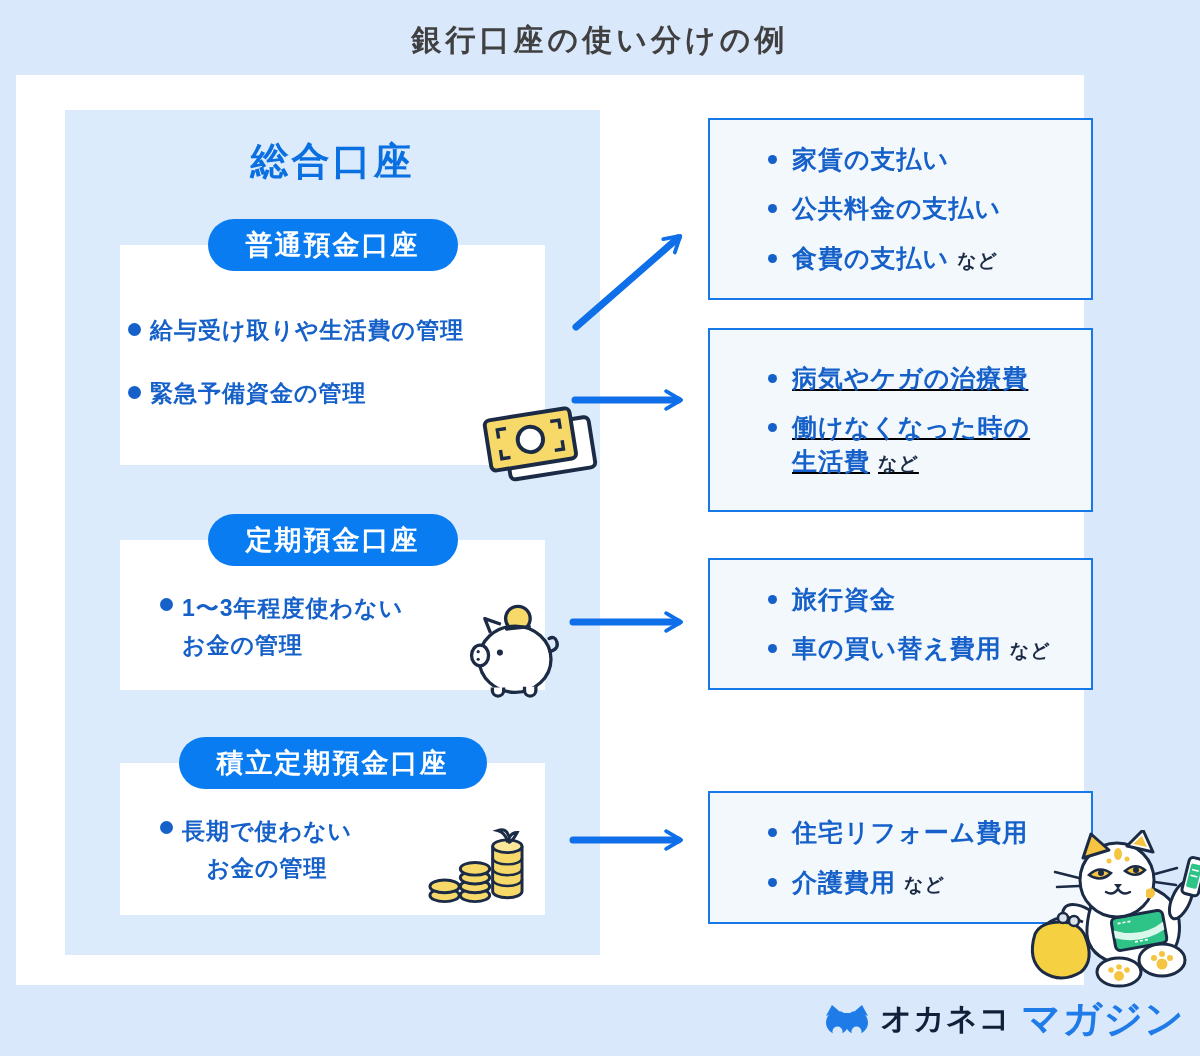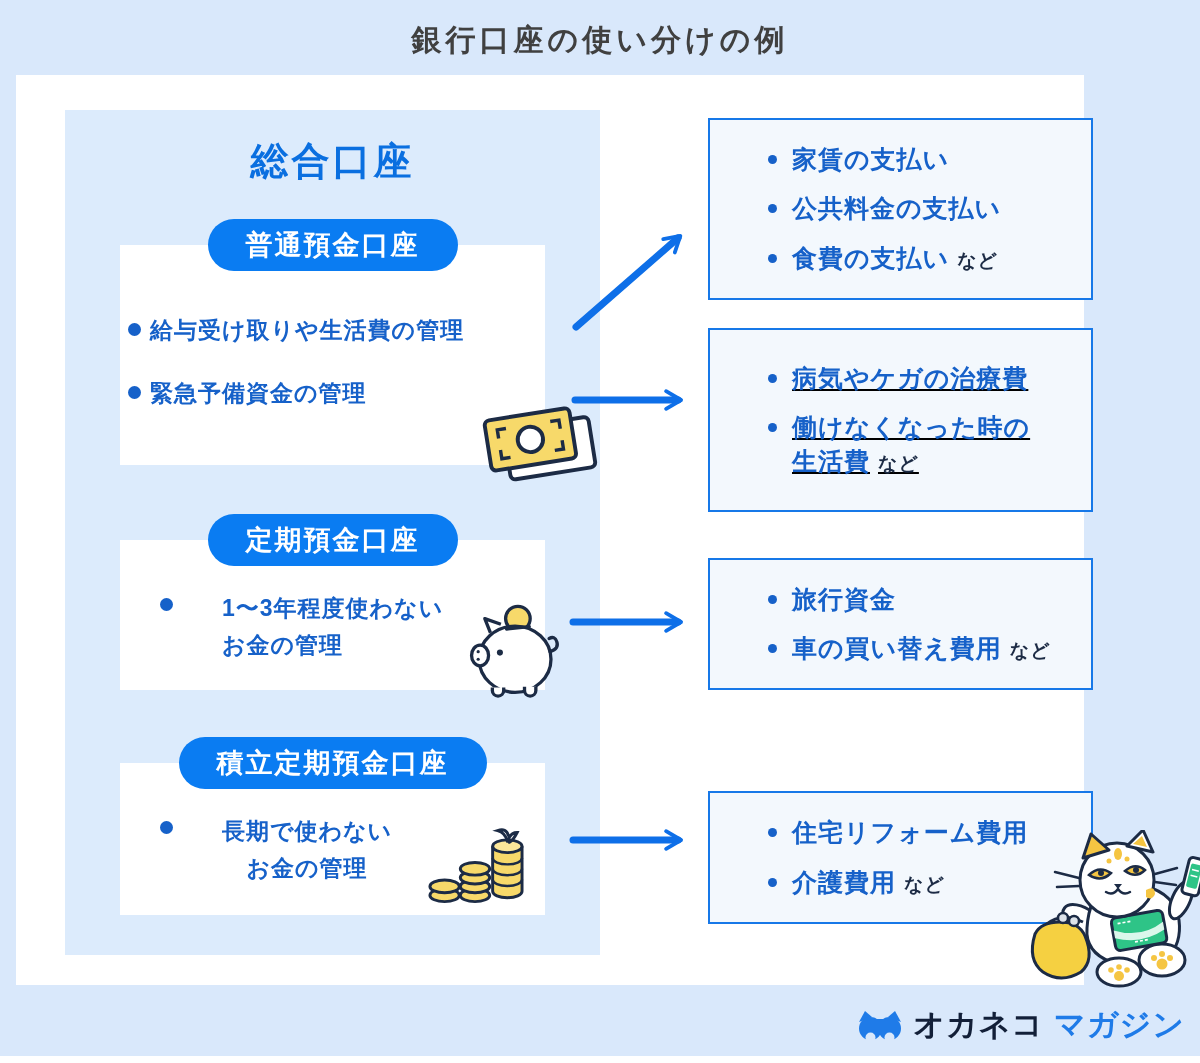--- a/index.html
+++ b/index.html
@@ -38,21 +38,21 @@
     height:52px;line-height:52px;padding:0 38px;border-radius:28px;
     white-space:nowrap;letter-spacing:2px;
   }
   .bullets-a{padding:70px 0 0 8px;}
   .bullets-2l{padding:50px 0 0 40px;}
   .lb{
     display:flex;align-items:flex-start;
     color:#1661c9;font-size:23px;font-weight:800;line-height:1.35;
     margin-bottom:32px;letter-spacing:1px;
   }
-  .lb-2l{margin-bottom:0;gap:40px;}
+  .lb-2l{margin-bottom:0;}
   .lb-2l .lb-text div{line-height:1.6;}
   .ldot{
     width:13px;height:13px;border-radius:50%;background:#1661c9;
     margin:8px 9px 0 0;flex:none;
   }
   .icon{position:absolute;}
   .money-icon{left:360px;top:160px;width:118px;height:78px;}
   .piggy-icon{left:344px;top:52px;width:104px;height:108px;}
   .coins-icon{left:306px;top:46px;width:98px;height:98px;}
 
@@ -79,21 +79,21 @@
 
   .arrows{position:absolute;left:0;top:0;pointer-events:none;}
   .cat{position:absolute;left:1005px;top:755px;width:190px;height:160px;}
 
   .footer-logo{
     position:absolute;right:15px;bottom:17px;
     display:flex;align-items:center;gap:10px;
   }
   .brand-icon{width:46px;height:32px;display:block;}
   .brand-main{font-size:31px;font-weight:800;color:#121f38;letter-spacing:1px;}
-  .brand-sub{font-size:31px;font-weight:800;color:#1f7be8;letter-spacing:1px;}
+  .brand-sub{font-size:39px;font-weight:800;color:#1f7be8;letter-spacing:1px;}
   .bottom-strip{
     position:absolute;left:0;bottom:0;width:100%;height:7px;background:#ffffff;
   }
 </style>
 </head>
 <body>
 
 <div class="page">
 
   <h1 class="page-title">銀行口座の使い分けの例</h1>

